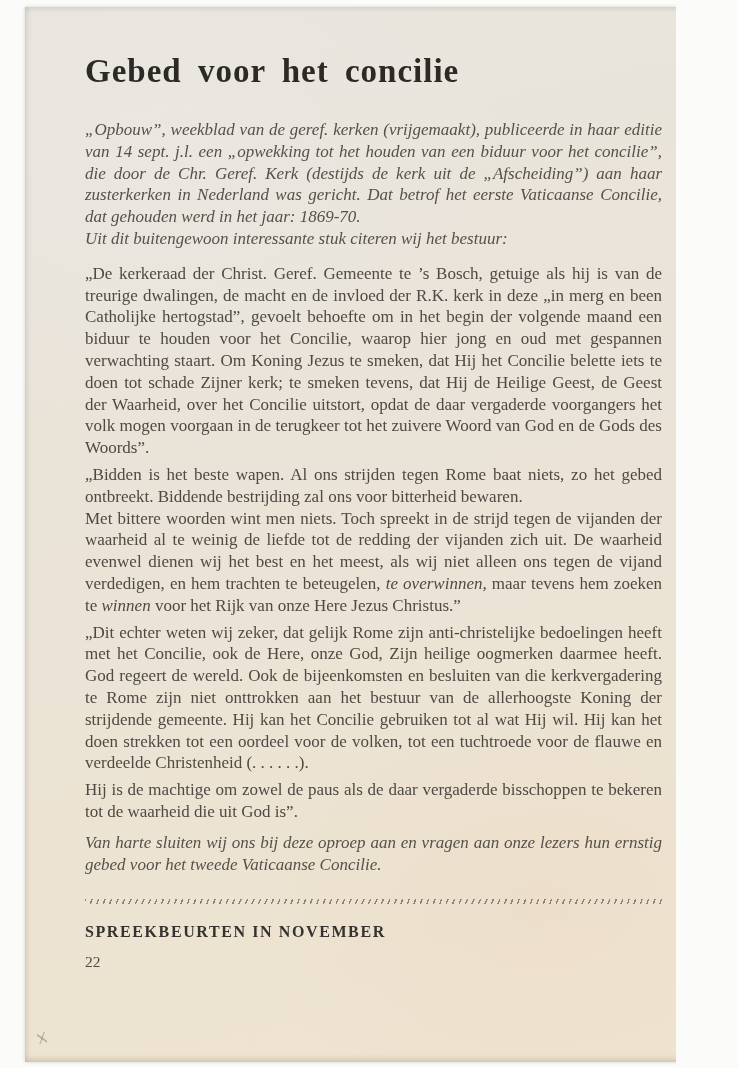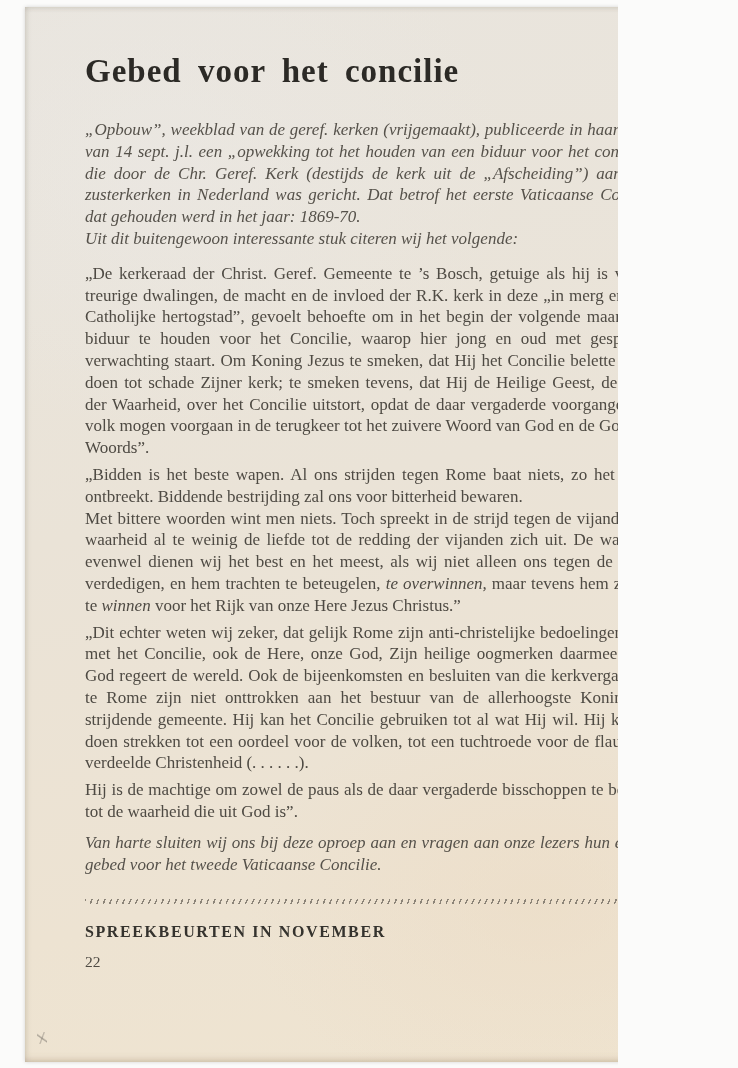--- a/index.html
+++ b/index.html
@@ -3,21 +3,21 @@
 <meta charset="utf-8">
 <style>
   html, body {
     margin: 0;
     padding: 0;
     background: #fbfbfa;
     font-family: "Liberation Serif", "DejaVu Serif", serif;
   }
   .viewport {
     position: relative;
-    width: 618px;
+    width: 676px;
     height: 1068px;
     overflow: hidden;
     background: #fbfbfa;
   }
   .page {
     position: absolute;
     left: 25px;
     top: 7px;
     width: 687px;
     height: 1055px;
@@ -96,21 +96,21 @@
 
 <div class="viewport">
   <div class="page">
     <div class="scan-speck"></div>
     <div class="content">
 
       <h1 class="article-title">Gebed voor het concilie</h1>
 
       <div class="intro-block">
         <p class="para italic">„Opbouw”, weekblad van de geref. kerken (vrijgemaakt), publiceerde in haar editie van 14 sept. j.l. een „opwekking tot het houden van een biduur voor het concilie”, die door de Chr. Geref. Kerk (destijds de kerk uit de „Afscheiding”) aan haar zusterkerken in Nederland was gericht. Dat betrof het eerste Vaticaanse Concilie, dat gehouden werd in het jaar: 1869-70.</p>
-        <p class="para italic">Uit dit buitengewoon interessante stuk citeren wij het volgende:</p>
+        <p class="para italic">Uit dit buitengewoon interessante stuk citeren wij het bestuur:</p>
       </div>
 
       <p class="para">„De kerkeraad der Christ. Geref. Gemeente te ’s Bosch, getuige als hij is van de treurige dwalingen, de macht en de invloed der R.K. kerk in deze „in merg en been Catholijke hertogstad”, gevoelt behoefte om in het begin der volgende maand een biduur te houden voor het Concilie, waarop hier jong en oud met gespannen verwachting staart. Om Koning Jezus te smeken, dat Hij het Concilie belette iets te doen tot schade Zijner kerk; te smeken tevens, dat Hij de Heilige Geest, de Geest der Waarheid, over het Concilie uitstort, opdat de daar vergaderde voorgangers het volk mogen voorgaan in de terugkeer tot het zuivere Woord van God en de Gods des Woords”.</p>
 
       <p class="para tight">„Bidden is het beste wapen. Al ons strijden tegen Rome baat niets, zo het gebed ontbreekt. Biddende bestrijding zal ons voor bitterheid bewaren.</p>
 
       <p class="para"><span>Met bittere woorden wint men niets. Toch spreekt in de strijd tegen de vijanden der waarheid al te weinig de liefde tot de redding der vijanden zich uit. De waarheid evenwel dienen wij het best en het meest, als wij niet alleen ons tegen de vijand verdedigen, en hem trachten te beteugelen, </span><span class="italic">te overwinnen,</span><span> maar tevens hem zoeken te </span><span class="italic">winnen</span><span> voor het Rijk van onze Here Jezus Christus.”</span></p>
 
       <p class="para">„Dit echter weten wij zeker, dat gelijk Rome zijn anti-christelijke bedoelingen heeft met het Concilie, ook de Here, onze God, Zijn heilige oogmerken daarmee heeft. God regeert de wereld. Ook de bijeenkomsten en besluiten van die kerkvergadering te Rome zijn niet onttrokken aan het bestuur van de allerhoogste Koning der strijdende gemeente. Hij kan het Concilie gebruiken tot al wat Hij wil. Hij kan het doen strekken tot een oordeel voor de volken, tot een tuchtroede voor de flauwe en verdeelde Christenheid (. . . . . .).</p>
 

